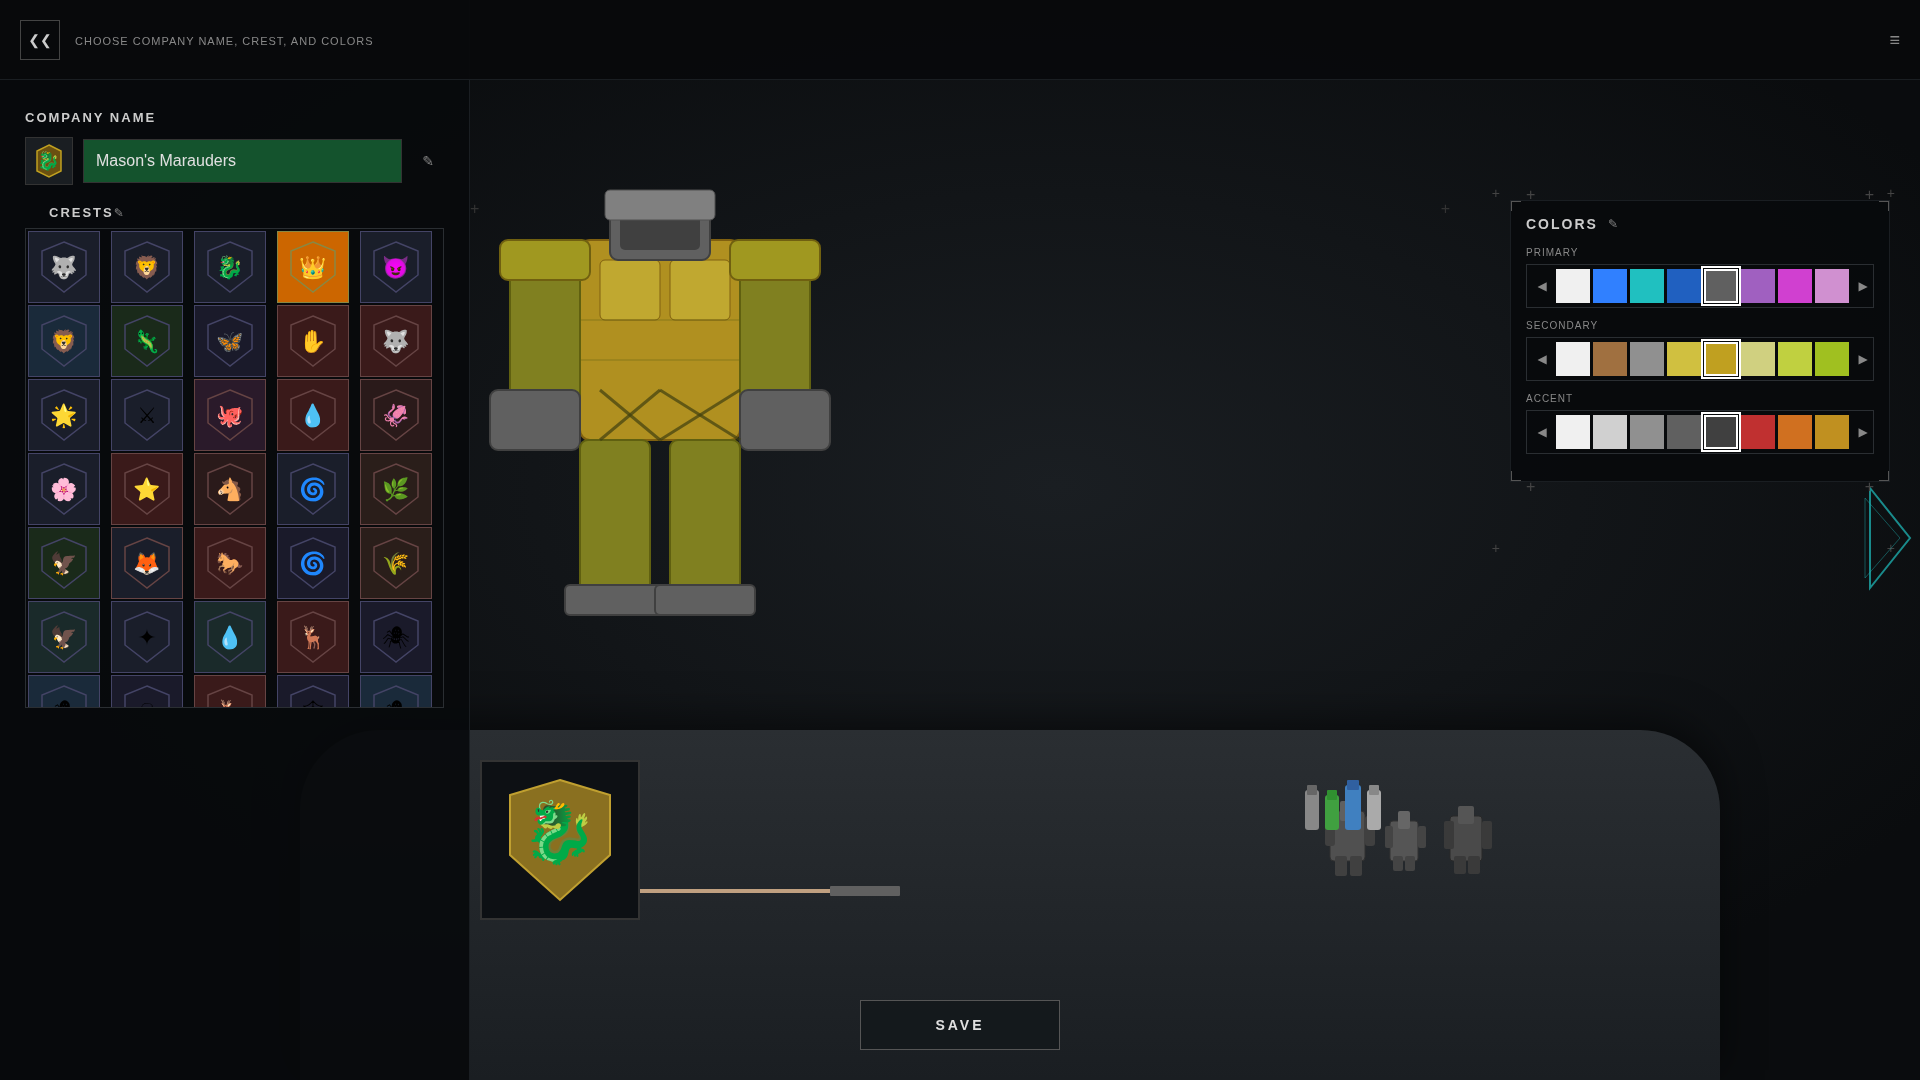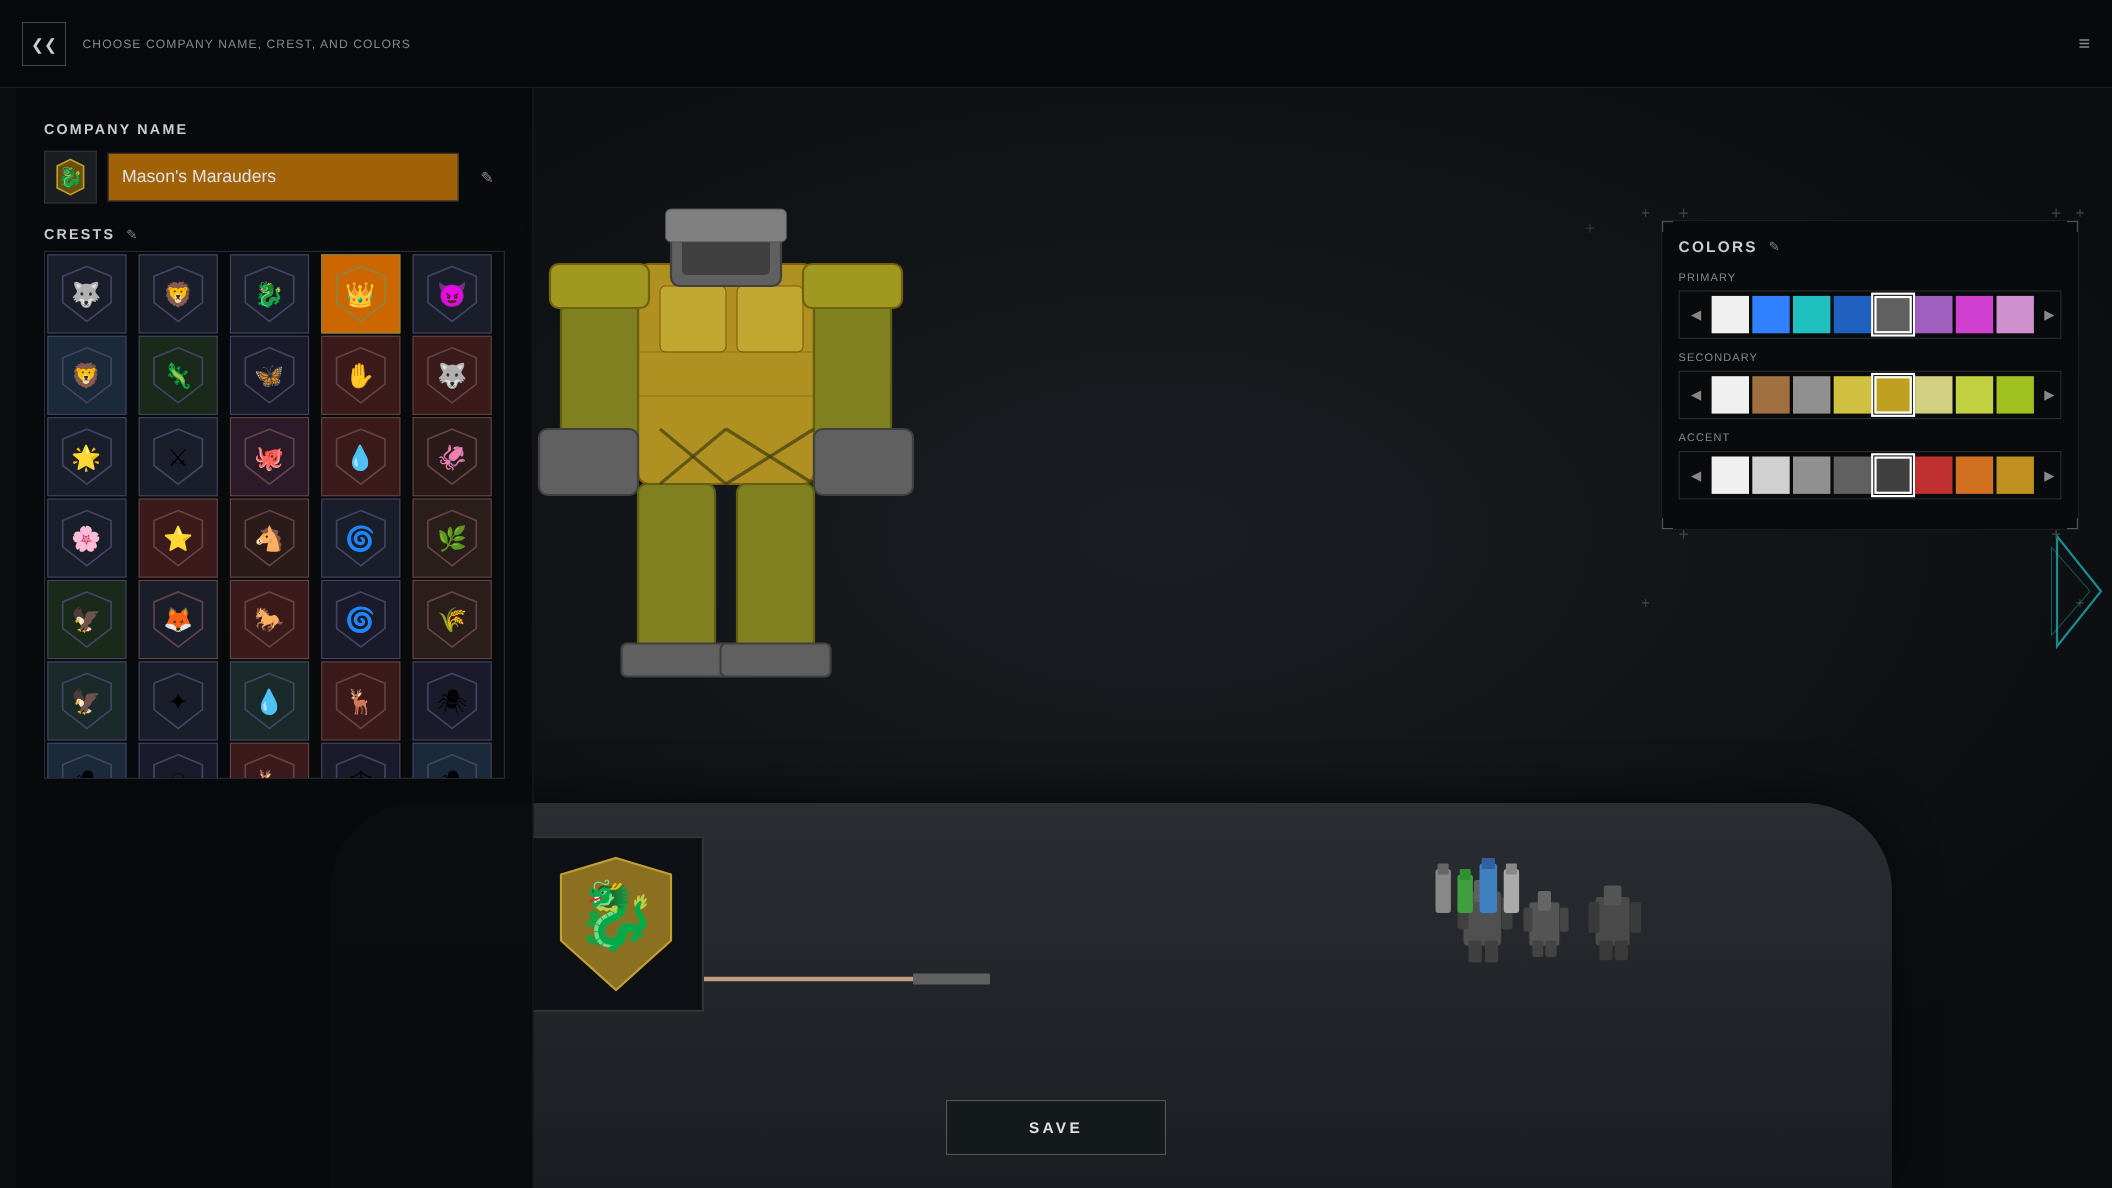--- a/index.html
+++ b/index.html
@@ -47,21 +47,21 @@
     
     .mech-svg {
       width: 100%;
       height: 100%;
     }
 
     
     .left-panel {
       position: absolute;
       top: 0;
-      left: 15px;
+      left: 0;
       width: 470px;
       height: 100%;
       background: rgba(8, 10, 12, 0.92);
       z-index: 10;
       padding: 20px 25px;
       border-right: 1px solid #1a1e22;
     }
 
     
     .header {
@@ -150,21 +150,21 @@
       background: #1a1e22;
       border: 1px solid #333;
       display: flex;
       align-items: center;
       justify-content: center;
       flex-shrink: 0;
     }
 
     .company-name-input {
       flex: 1;
-      background: #a16207;
+      background: #14532d;
       border: 1px solid #333;
       color: #e0e0e0;
       padding: 10px 12px;
       font-size: 16px;
       outline: none;
       height: 44px;
     }
 
     .edit-icon-btn {
       width: 32px;
@@ -180,21 +180,21 @@
 
     
     .crests-section {
       margin-top: 5px;
     }
 
     .crests-header {
       display: flex;
       align-items: center;
       margin-bottom: 8px;
-      gap: 10px;
+      margin-left: 24px;
     }
 
     .crests-scroll-container {
       border: 1px solid #2a2e32;
       overflow-y: auto;
       max-height: 480px;
       scrollbar-width: thin;
       scrollbar-color: #333 #111;
     }
 

